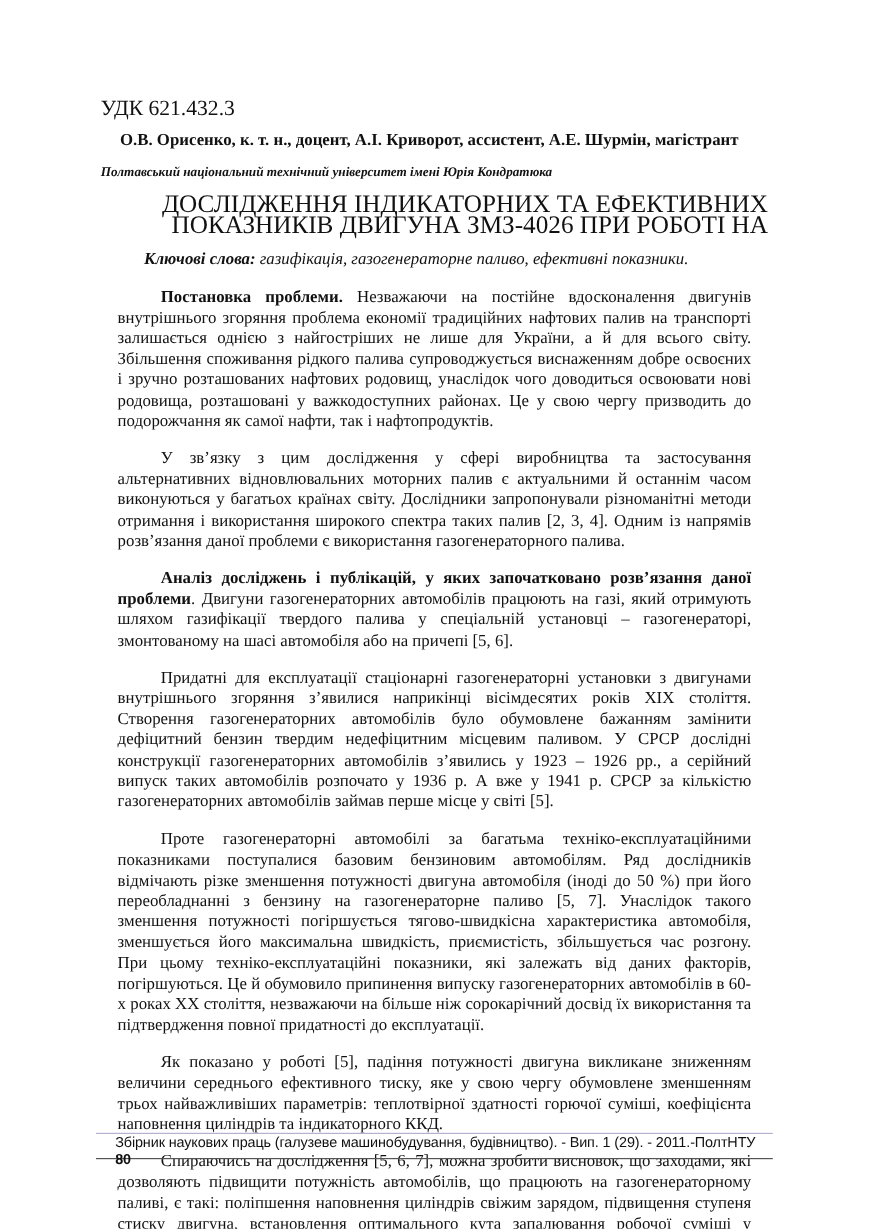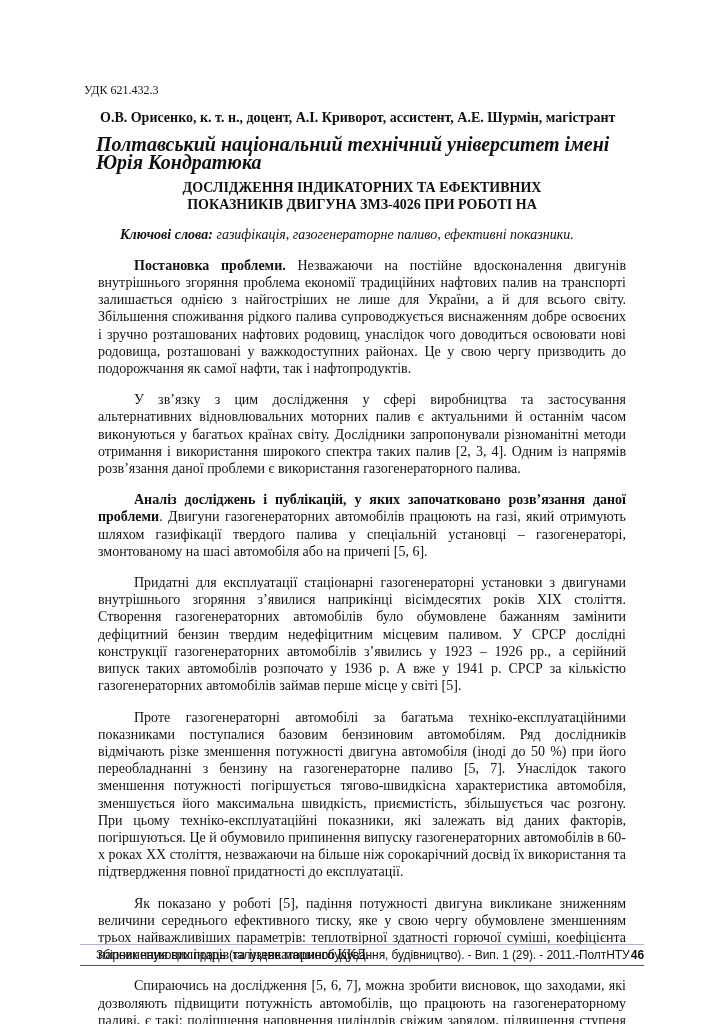--- a/index.html
+++ b/index.html
@@ -1,30 +1,30 @@
 <!DOCTYPE html>
 <html><head>
 <meta charset="utf-8">
 <style>
   html, body { margin: 0; padding: 0; background: #ffffff; }
   body { width: 724px; height: 1024px; position: relative; overflow: hidden; color: #111; }
   .page { position: absolute; left: 84px; top: 82px; width: 556px; font-family: "Liberation Serif", serif; font-size: 14px; line-height: 17.2px; }
-  .udk { margin: 0 0 10px 0; font-size: 12px; }
+  .udk { margin: 0 0 10px 0; font-size: 18px; }
   .authors { font-weight: bold; margin: 0 0 10px 16px; font-size: 14px; white-space: nowrap; }
-  .affil { font-weight: bold; font-style: italic; margin: 0 0 8px 12px; font-size: 20px; }
-  .title { text-align: center; font-weight: bold; font-size: 14px; line-height: 17.4px; margin: 0 0 12px 0; }
+  .affil { font-weight: bold; font-style: italic; margin: 0 0 8px 0; font-size: 11px; }
+  .title { text-align: right; font-weight: normal; font-size: 21px; line-height: 17.4px; margin: 0 0 12px 0; }
   .title span { display: block; }
   .abstract { font-style: italic; text-align: justify; text-indent: 36px; margin: 0 0 10px 0; }
   .keywords { font-style: italic; text-indent: 36px; margin: 0 0 10px 0; }
   .keywords b { font-style: italic; }
   .body p { margin: 14px; text-align: justify; text-indent: 36px; }
   .body b { font-weight: bold; }
   .footer { position: absolute; left: 80px; top: 944px; width: 564px; }
   .footer .line-top { height: 1px; background: #b9b0cf; }
-  .footer .row { display: flex; justify-content: space-between; align-items: center; height: 20px; font-family: "Liberation Sans", sans-serif; font-size: 12px; padding: 0 0 0 16px; letter-spacing: -0.1px; }
+  .footer .row { display: flex; justify-content: space-between; align-items: flex-start; height: 20px; font-family: "Liberation Sans", sans-serif; font-size: 12px; padding: 0 0 0 16px; letter-spacing: -0.1px; flex-direction: column; }
   .footer .pg { font-weight: bold; }
   .footer .line-bot { height: 1px; background: #555; }
 </style>
 </head>
 <body>
 
 <div class="page">
   <p class="udk">УДК 621.432.3</p>
   <p class="authors">О.В. Орисенко, к. т. н., доцент, А.І. Криворот, ассистент, А.Е. Шурмін, магістрант</p>
   <p class="affil">Полтавський національний технічний університет імені Юрія Кондратюка</p>
@@ -45,16 +45,16 @@
     <p>Проте газогенераторні автомобілі за багатьма техніко-експлуатаційними показниками поступалися базовим бензиновим автомобілям. Ряд дослідників відмічають різке зменшення потужності двигуна автомобіля (іноді до 50 %) при його переобладнанні з бензину на газогенераторне паливо [5, 7]. Унаслідок такого зменшення потужності погіршується тягово-швидкісна характеристика автомобіля, зменшується його максимальна швидкість, приємистість, збільшується час розгону. При цьому техніко-експлуатаційні показники, які залежать від даних факторів, погіршуються. Це й обумовило припинення випуску газогенераторних автомобілів в 60-х роках XX століття, незважаючи на більше ніж сорокарічний досвід їх використання та підтвердження повної придатності до експлуатації.</p>
     <p>Як показано у роботі [5], падіння потужності двигуна викликане зниженням величини середнього ефективного тиску, яке у свою чергу обумовлене зменшенням трьох найважливіших параметрів: теплотвірної здатності горючої суміші, коефіцієнта наповнення циліндрів та індикаторного ККД.</p>
     <p>Спираючись на дослідження [5, 6, 7], можна зробити висновок, що заходами, які дозволяють підвищити потужність автомобілів, що працюють на газогенераторному паливі, є такі: поліпшення наповнення циліндрів свіжим зарядом, підвищення ступеня стиску двигуна, встановлення оптимального кута запалювання робочої суміші у циліндрі.</p>
   </div>
 </div>
 
 <div class="footer">
   <div class="line-top"></div>
   <div class="row">
     <span>Збірник наукових праць (галузеве машинобудування, будівництво). - Вип. 1 (29). - 2011.-ПолтНТУ</span>
-    <span class="pg">46</span>
+    <span class="pg">80</span>
   </div>
   <div class="line-bot"></div>
 </div>
 
 </body></html>

